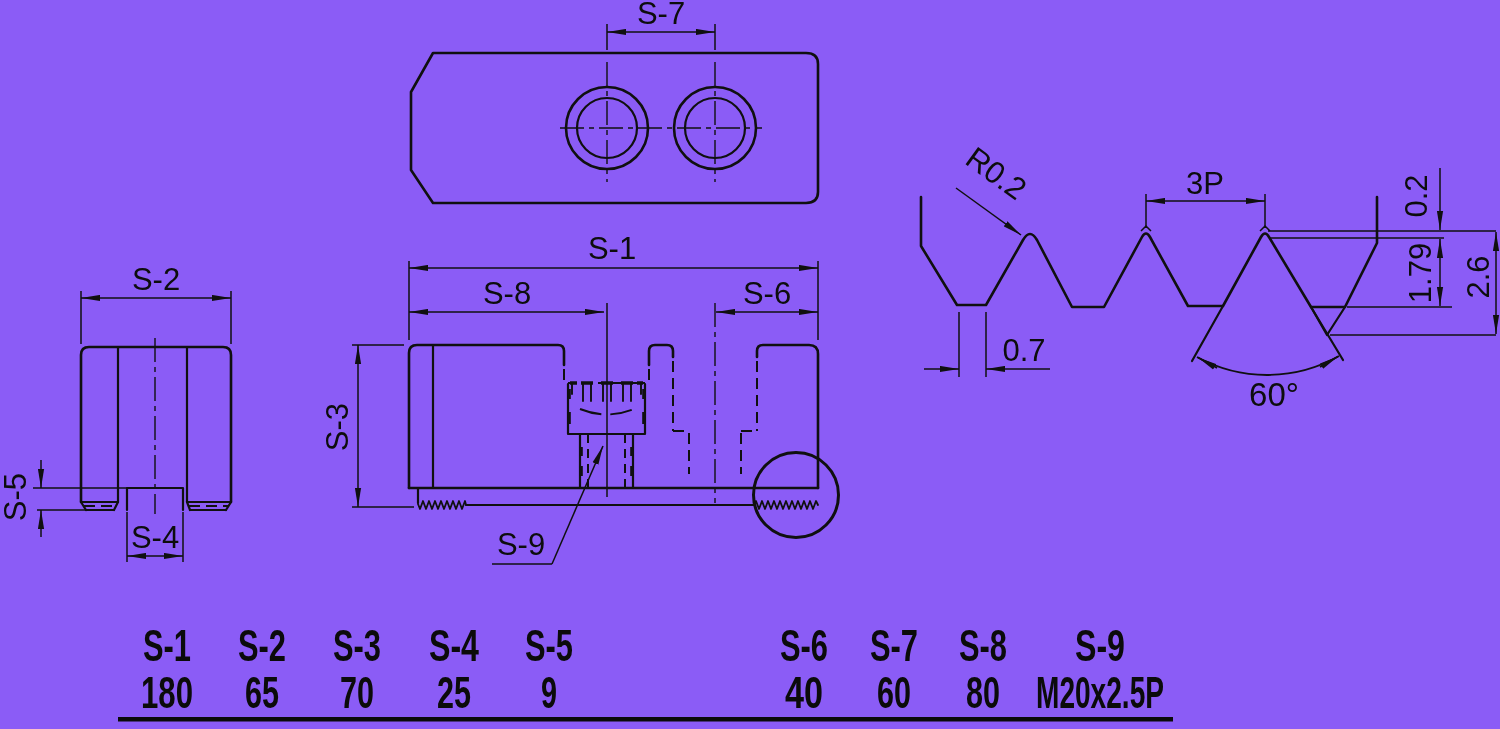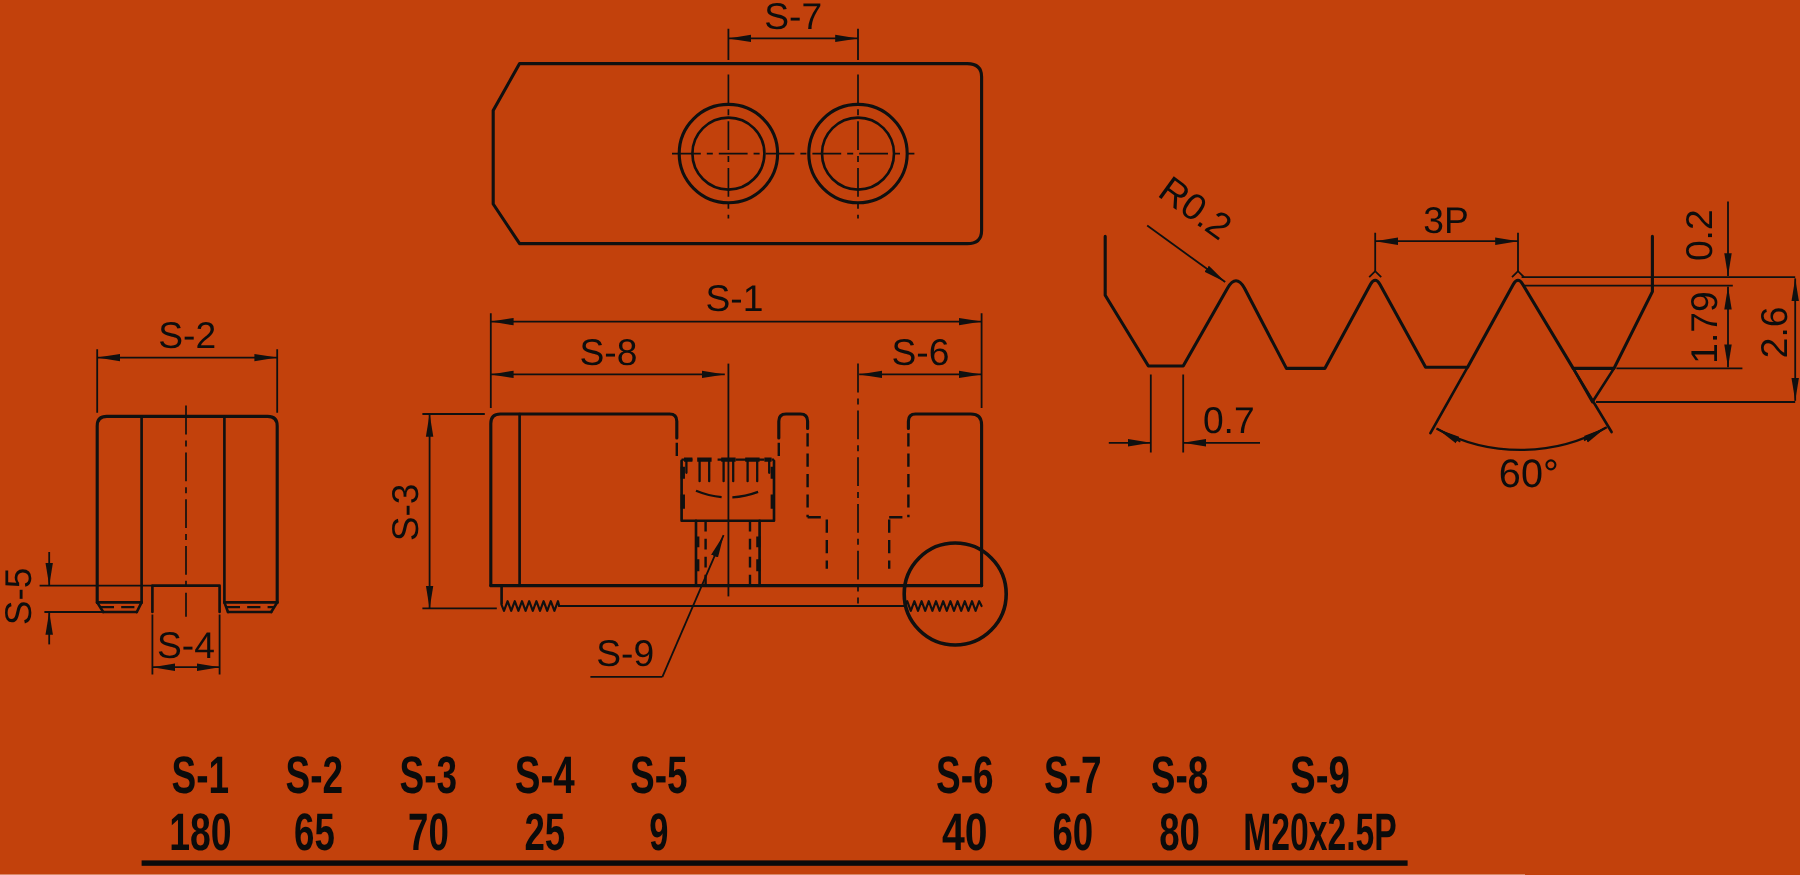--- a/index.html
+++ b/index.html
@@ -1,16 +1,16 @@
 <!DOCTYPE html>
 <html><head>
 <meta charset="utf-8">
 <style>
   html,body{margin:0;padding:0;background:#ffffff;}
-  .stage{position:relative;width:1500px;height:729px;background:#c2410c;overflow:hidden;
+  .stage{position:relative;width:1500px;height:729px;background:#8b5cf6;overflow:hidden;
          font-family:"Liberation Sans", sans-serif;}
   svg{display:block;}
   .ln   {stroke:#101010;stroke-width:2.6;fill:none;stroke-linecap:round;stroke-linejoin:round;}
   .ln2  {stroke:#101010;stroke-width:2.2;fill:none;stroke-linecap:round;stroke-linejoin:round;}
   .thin {stroke:#101010;stroke-width:1.5;fill:none;}
   .dim  {stroke:#101010;stroke-width:1.5;fill:none;}
   .hid  {stroke:#101010;stroke-width:2;fill:none;stroke-dasharray:11 6;}
   .cl   {stroke:#101010;stroke-width:1.4;fill:none;stroke-dasharray:24 5 5 5;}
   .tick {stroke:#101010;stroke-width:3.6;fill:none;}
   .lbl  {font-family:"Liberation Sans",sans-serif;font-size:31px;fill:#0d0d0d;}

